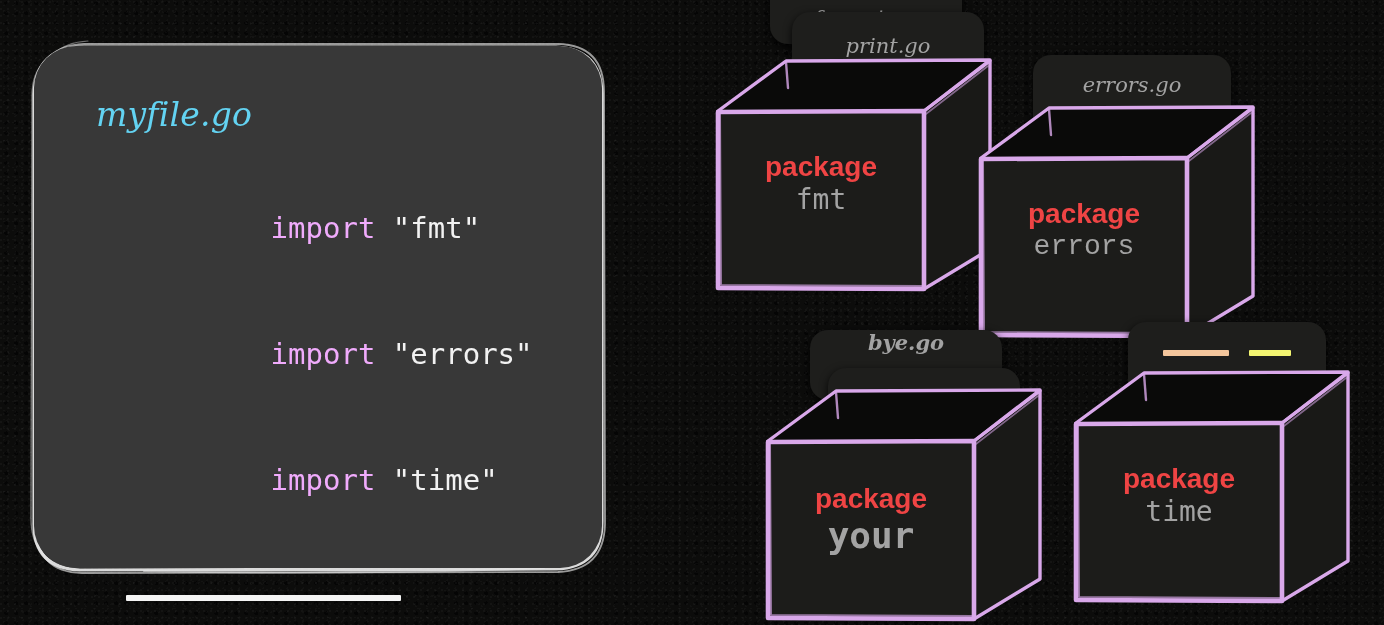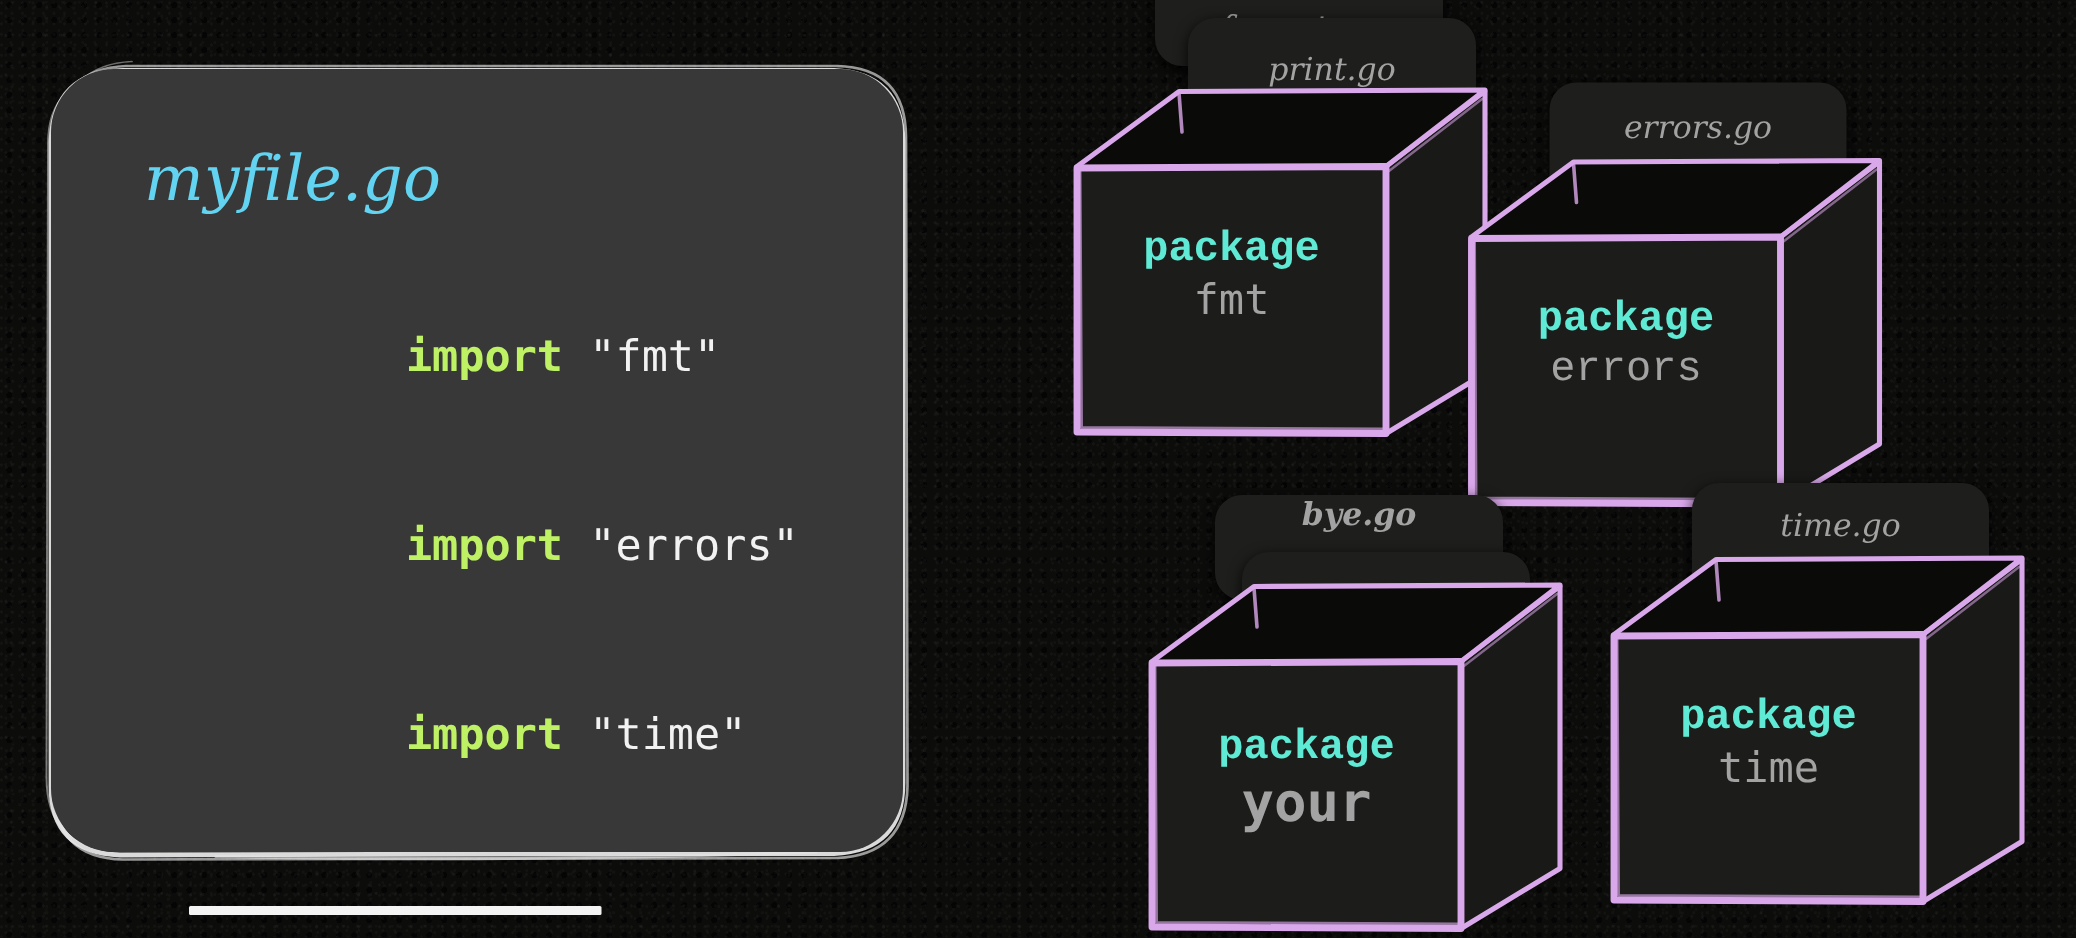--- a/index.html
+++ b/index.html
@@ -58,36 +58,36 @@
   .panel-inner {
     position: absolute;
     inset: 0;
     padding: 52px 0 0 62px;
     box-sizing: border-box;
   }
 
   .file-title {
     font-family: "DejaVu Serif", serif;
     font-style: italic;
-    font-size: 42px;
+    font-size: 33px;
     color: #63d3f2;
     letter-spacing: 0.2px;
     line-height: 1;
     margin: 0 0 34px 0;
   }
 
   .code-line {
     font-family: "DejaVu Sans Mono", monospace;
     font-size: 29px;
     line-height: 42px;
     white-space: pre;
   }
   .kw {
-    color: #bef264;
-    font-weight: bold;
+    color: #f0abfc;
+    font-weight: normal;
   }
   .str {
     color: #f2f2f2;
   }
 
   .bars {
     margin-top: 52px;
   }
   .bar-row {
     height: 54px;
@@ -146,23 +146,23 @@
   .cube svg { display: block; overflow: visible; }
 
   .pkg-label {
     position: absolute;
     z-index: 3;
     text-align: center;
     line-height: 1.18;
     pointer-events: none;
   }
   .pkg-label .kwline {
-    font-family: Liberation Mono, monospace;
+    font-family: Liberation Sans, sans-serif;
     font-weight: bold;
-    color: #5eead4;
+    color: #ef4444;
     display: block;
   }
   .pkg-label .nameline {
     font-family: "DejaVu Sans Mono", monospace;
     color: #a3a3a3;
     display: block;
   }
 </style>
 </head>
 <body>
@@ -317,21 +317,20 @@
   <div class="pkg-label" style="left:6px; top:152px; width:206px;">
     <span class="kwline" style="font-size:28px;">package</span>
     <span class="nameline" style="font-size:36px;font-weight:bold;">your</span>
   </div>
 </div>
 
 <div class="pkg-box" style="left:1070px; top:322px; width:300px; height:300px;">
 
   <div class="cards" style="left:58px; top:0px; width:200px; height:110px;">
     <div class="file-card" style="left:0px; top:0px; width:198px; height:88px; padding-top:16px;">
-      <span class="fname">time.go</span>
       <div class="cbars" style="margin-top:12px;">
         <span class="cbar cbar-peach"></span>
         <span class="cbar cbar-yellow"></span>
       </div>
     </div>
   </div>
 
   <div class="cube" style="left:0px; top:18px;">
     <svg width="290" height="262" viewBox="0 0 290 262">
       <polygon points="6,82 74,32 278,32 212,82" fill="#0a0a09"></polygon>

